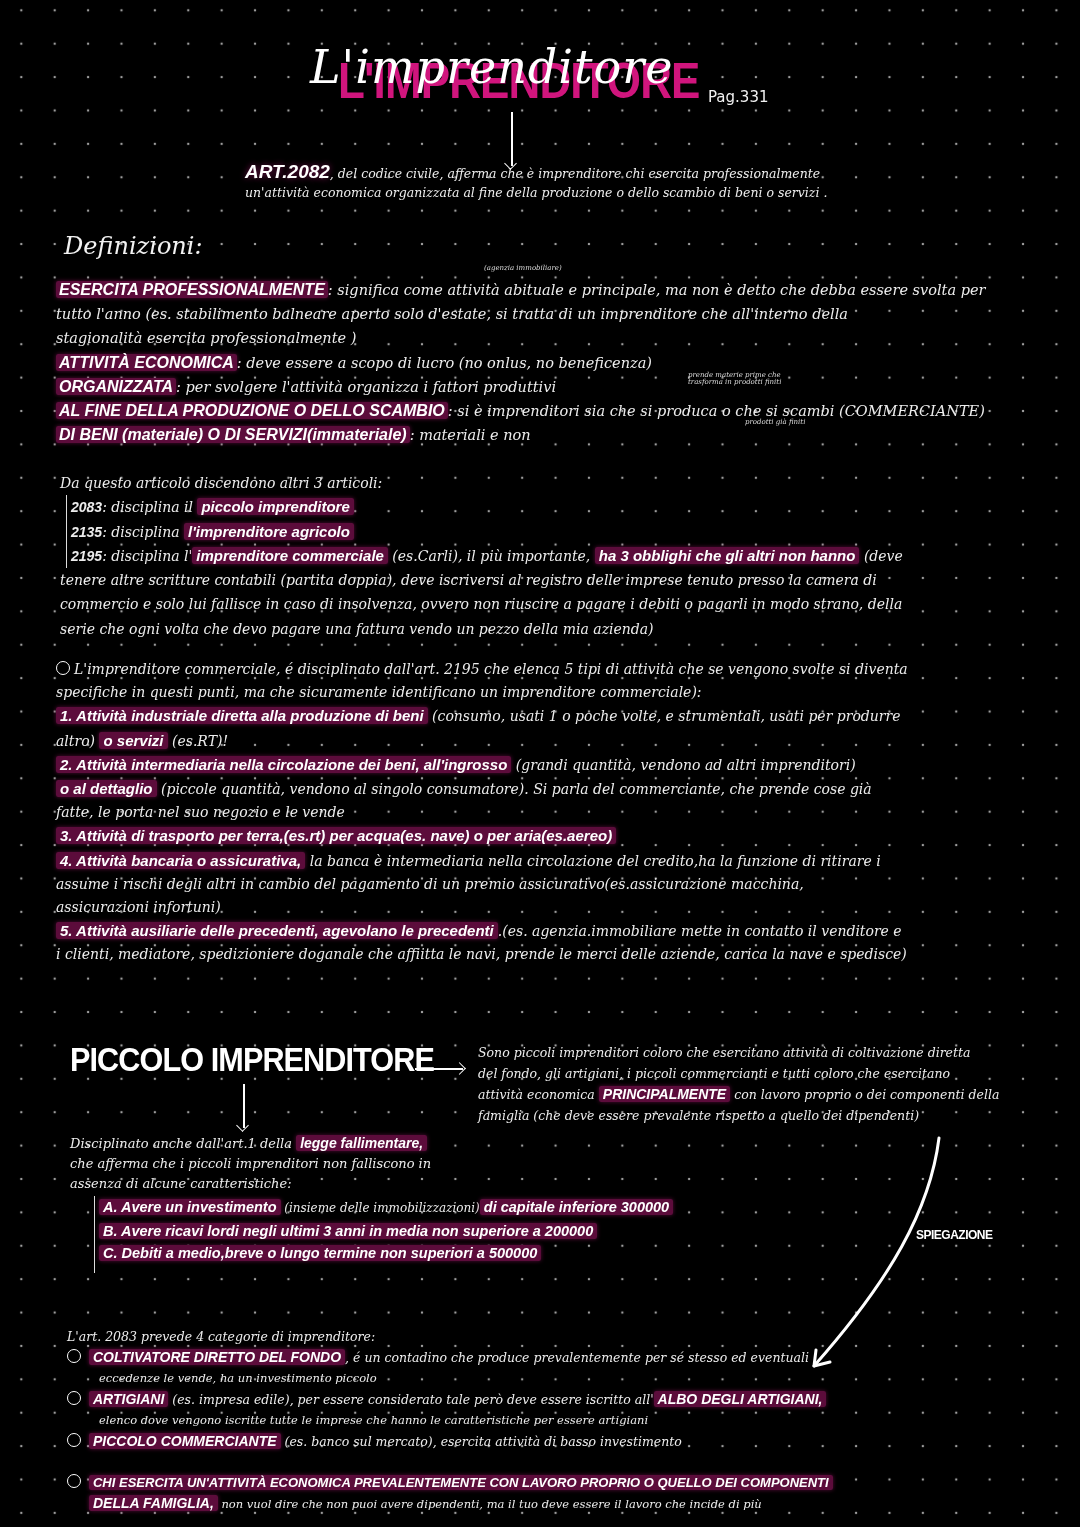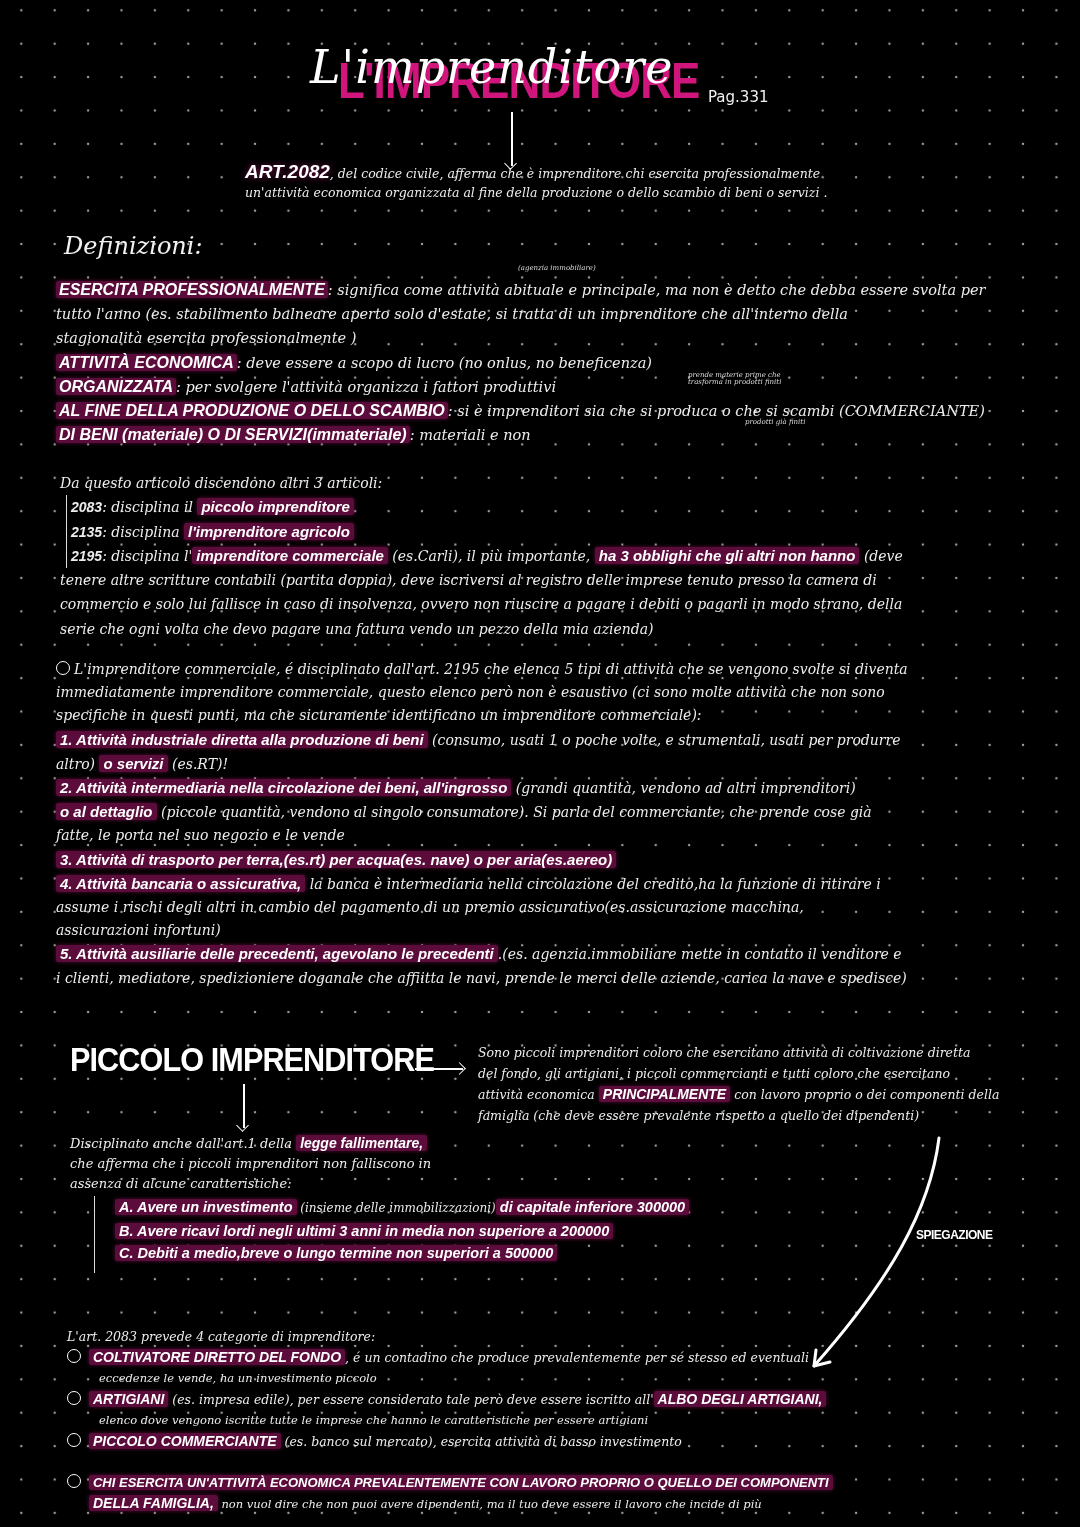--- a/index.html
+++ b/index.html
@@ -67,21 +67,21 @@
   .harrow { position:absolute; height:1.5px; background:#fff; }
   .harrow::after {
     content:""; position:absolute; right:-1px; top:-4px; width:8px; height:8px;
     border-right:1.5px solid #fff; border-top:1.5px solid #fff; transform:rotate(45deg);
   }
   #piccolo-desc { left:478px; top:1043px; font-size:12.5px; line-height:20.5px; }
   #piccolo-desc .hl { font-size:14px; }
 
   #fallimentare { left:70px; top:1133px; font-size:13px; line-height:20px; }
   #fallimentare .hl { font-size:14px; }
-  #criteria { left:94px; top:1196px; font-size:14px; line-height:22.5px; border-left:1.5px solid #ddd; padding-left:20px; padding-bottom:8px; }
+  #criteria { left:94px; top:1196px; font-size:14px; line-height:22.5px; border-left:1.5px solid #ddd; padding-left:4px; padding-bottom:8px; }
   #criteria .hl { font-size:14.5px; }
   #criteria .small { font-size:12px; }
 
   #spiegazione {
     left:916px; top:1228px; font-family:"Liberation Sans",sans-serif; font-weight:bold;
     font-size:12px; color:#fff; letter-spacing:-0.5px;
   }
 
   #categories { left:67px; top:1326px; font-size:12.5px; line-height:21px; }
   #categories .hl { font-size:14px; }
@@ -97,21 +97,21 @@
   <div id="page-ref">Pag.331</div>
 </div>
 <div class="vline arrow-down" style="left:511px; top:112px; height:54px;"></div>
 
 <div id="art2082" class="abs hand">
   <div class="line"><span class="hl">ART.2082</span><span>, del codice civile, afferma che è imprenditore chi esercita professionalmente</span></div>
   <div class="line">un'attività economica organizzata al fine della produzione o dello scambio di beni o servizi .</div>
 </div>
 
 <div id="defs-title" class="abs">Definizioni:</div>
-<div class="note-tiny" style="left:518px;top:264px;">(agenzia immobiliare)</div>
+<div class="note-tiny" style="left:484px;top:264px;">(agenzia immobiliare)</div>
 <div class="note-tiny" style="left:688px;top:372px;width:110px;line-height:7px;">prende materie prime che trasforma in prodotti finiti</div>
 <div class="note-tiny" style="left:745px;top:418px;">prodotti già finiti</div>
 
 <div class="abs defs hand">
   <div class="line"><span class="hl">ESERCITA PROFESSIONALMENTE</span><span>: significa come attività abituale e principale, ma non è detto che debba essere svolta per</span></div>
   <div class="line">tutto l'anno (es. stabilimento balneare aperto solo d'estate, si tratta di un imprenditore che all'interno della</div>
   <div class="line">stagionalità esercita professionalmente )</div>
   <div class="line"><span class="hl">ATTIVITÀ ECONOMICA</span><span>: deve essere a scopo di lucro (no onlus, no beneficenza)</span></div>
   <div class="line"><span class="hl">ORGANIZZATA</span><span>: per svolgere l'attività organizza i fattori produttivi</span></div>
   <div class="line"><span class="hl">AL FINE DELLA PRODUZIONE O DELLO SCAMBIO</span><span>: si è imprenditori sia che si produca o che si scambi (COMMERCIANTE)</span></div>
@@ -125,21 +125,20 @@
     <div class="line"><b style="font-family:'Liberation Sans',sans-serif;">2135</b><span>: disciplina </span><span class="hl">l'imprenditore agricolo</span></div>
     <div class="line"><b style="font-family:'Liberation Sans',sans-serif;">2195</b><span>: disciplina l'</span><span class="hl">imprenditore commerciale</span><span> (es.Carli), il più importante, </span><span class="hl">ha 3 obblighi che gli altri non hanno</span><span> (deve</span></div>
   </div>
   <div class="line">tenere altre scritture contabili (partita doppia), deve iscriversi al registro delle imprese tenuto presso la camera di</div>
   <div class="line">commercio e solo lui fallisce in caso di insolvenza, ovvero non riuscire a pagare i debiti o pagarli in modo strano, della</div>
   <div class="line">serie che ogni volta che devo pagare una fattura vendo un pezzo della mia azienda)</div>
 </div>
 
 <div id="commercial" class="abs hand">
   <div class="line"><span class="circle"></span><span>L'imprenditore commerciale, é disciplinato dall'art. 2195 che elenca 5 tipi di attività che se vengono svolte si diventa</span></div>
-  <div class="line">immediatamente imprenditore commerciale, questo elenco però non è esaustivo (ci sono molte attività che non sono</div>
   <div class="line">specifiche in questi punti, ma che sicuramente identificano un imprenditore commerciale):</div>
   <div class="line"><span class="hl">1. Attività industriale diretta alla produzione di beni</span><span> (consumo, usati 1 o poche volte, e strumentali, usati per produrre</span></div>
   <div class="line"><span>altro) </span><span class="hl">o servizi</span><span> (es.RT)!</span></div>
   <div class="line"><span class="hl">2. Attività intermediaria nella circolazione dei beni, all'ingrosso</span><span> (grandi quantità, vendono ad altri imprenditori)</span></div>
   <div class="line"><span class="hl">o al dettaglio</span><span> (piccole quantità, vendono al singolo consumatore). Si parla del commerciante, che prende cose già</span></div>
   <div class="line">fatte, le porta nel suo negozio e le vende</div>
   <div class="line"><span class="hl">3. Attività di trasporto per terra,(es.rt) per acqua(es. nave) o per aria(es.aereo)</span></div>
   <div class="line"><span class="hl">4. Attività bancaria o assicurativa,</span><span> la banca è intermediaria nella circolazione del credito,ha la funzione di ritirare i</span></div>
   <div class="line">assume i rischi degli altri in cambio del pagamento di un premio assicurativo(es.assicurazione macchina,</div>
   <div class="line">assicurazioni infortuni)</div>

